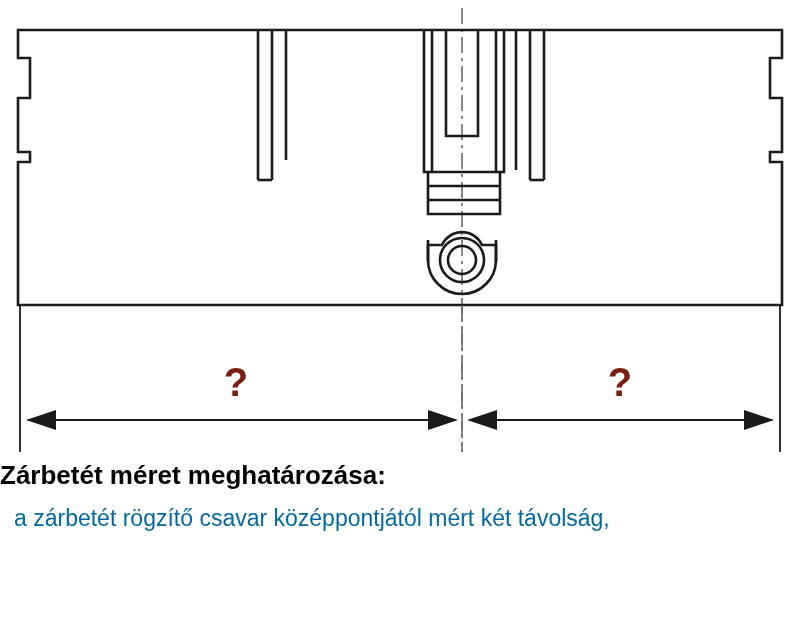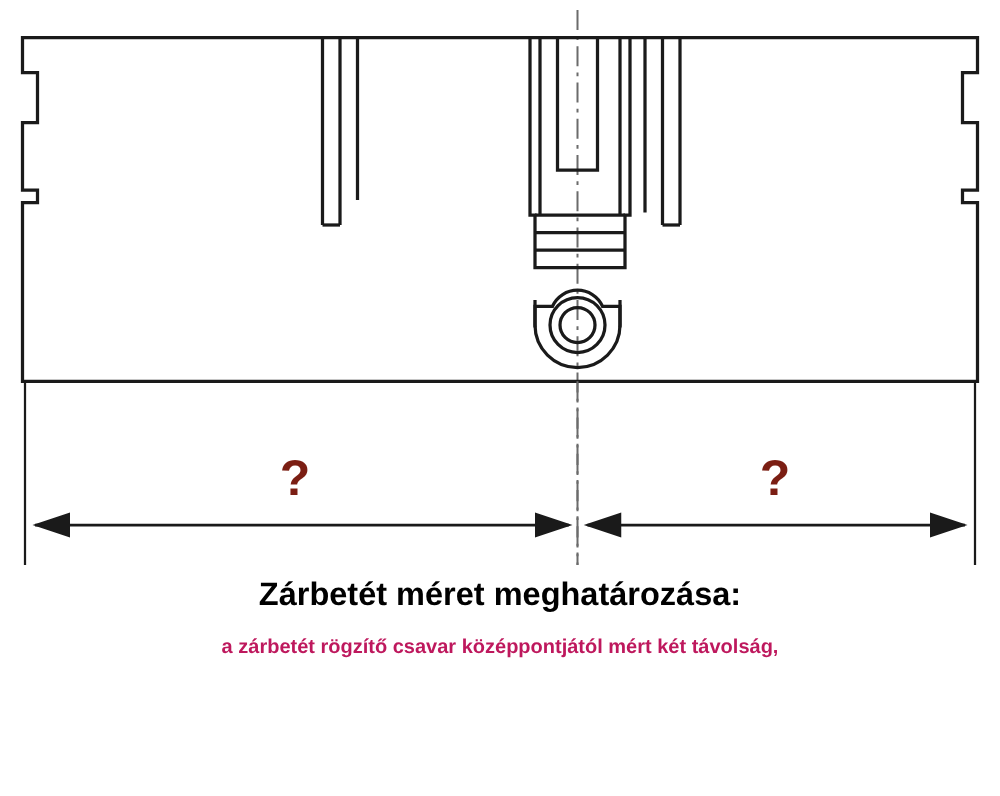--- a/index.html
+++ b/index.html
@@ -24,35 +24,35 @@
     left: 0;
     top: 0;
     width: 800px;
     height: 460px;
   }
   .caption-block {
     position: absolute;
     left: 0;
     top: 458px;
     width: 800px;
-    text-align: center;
+    text-align: left;
   }
   .caption-title {
     font-size: 26px;
     font-weight: bold;
     color: #000000;
     letter-spacing: 0px;
     margin: 0;
     padding: 0 0 4px 0;
     line-height: 34px;
   }
   .caption-body {
-    font-size: 16px;
-    font-weight: bold;
-    color: #be185d;
+    font-size: 23px;
+    font-weight: normal;
+    color: #0369a1;
     line-height: 32px;
     margin: 0;
     padding: 6px 14px 0 14px;
   }
   .qmark {
     font-size: 40px;
     font-weight: bold;
     fill: #7b1e13;
     font-family: "Liberation Sans", sans-serif;
   }

